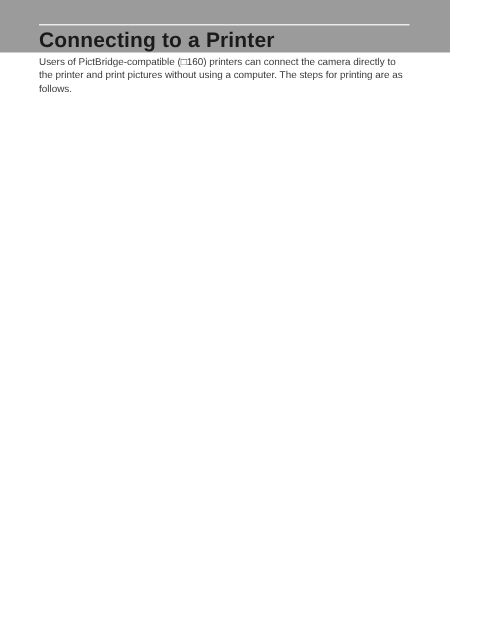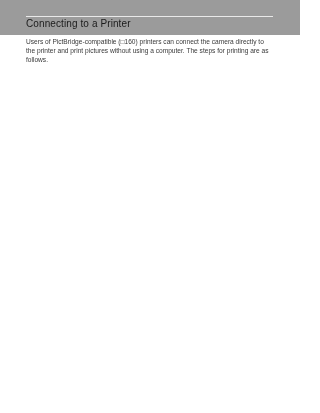--- a/index.html
+++ b/index.html
@@ -8,21 +8,21 @@
     background:#ffffff;
     font-family:"Liberation Sans", sans-serif;
     color:#231f20;
     position:relative;
   }
   .page { position:absolute; left:0; top:0; width:300px; height:413px; }
 
   
   .topband { position:absolute; left:0; top:0; width:300px; height:35px; background:#9b9b9b; }
   .titlerule { position:absolute; left:26px; top:16px; width:247px; height:1px; background:#e9e9e9; }
-  .pagetitle { position:absolute; left:26px; top:18px; font-size:10px; font-weight:normal; letter-spacing:0.1px; color:#1b1b1b; }
+  .pagetitle { position:absolute; left:26px; top:18px; font-size:14px; font-weight:bold; letter-spacing:0.1px; color:#1b1b1b; }
 
   
   .intro { position:absolute; left:26px; top:38px; width:248px; font-size:6.6px; line-height:8.8px; color:#3a3a3a; }
 </style>
 </head>
 <body>
 
 <div class="page">
   <div class="topband"></div>
   <div class="titlerule"></div>

